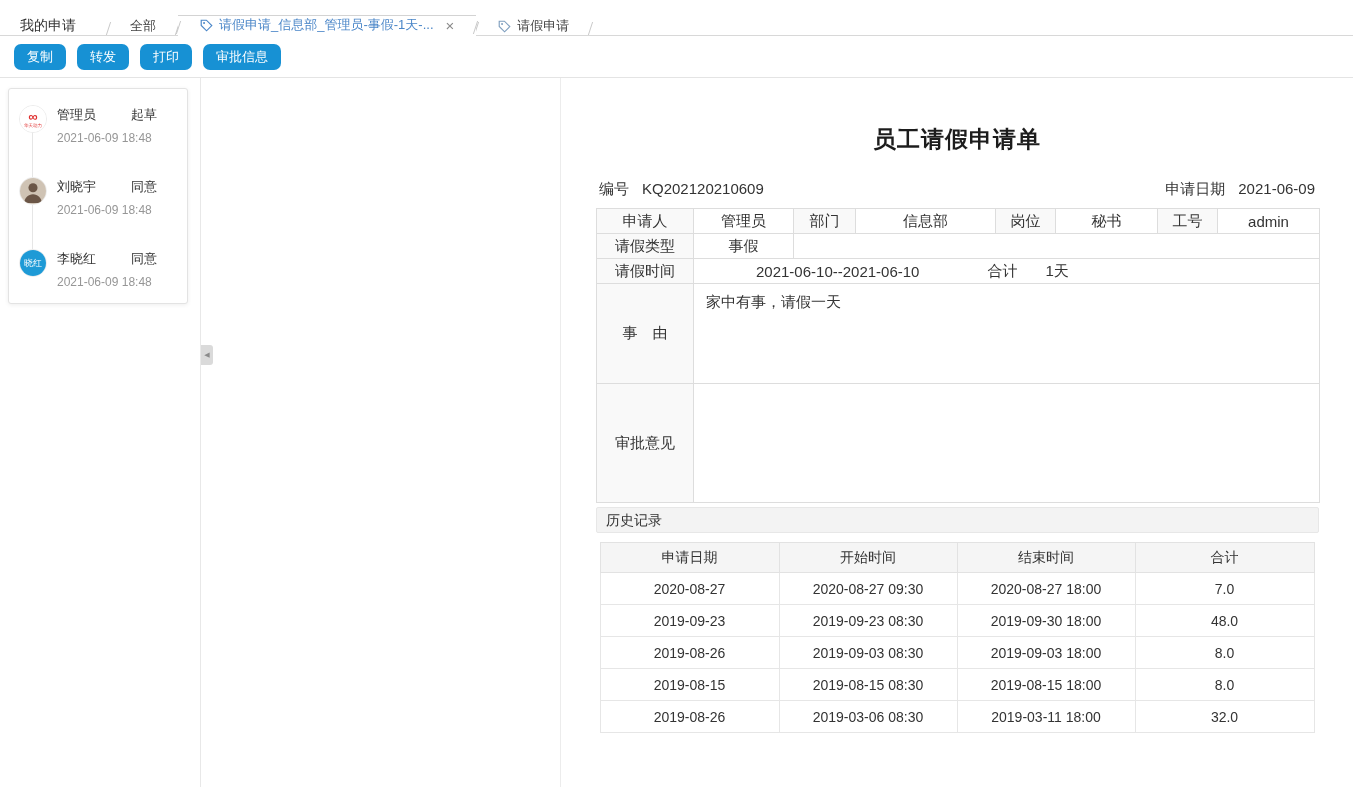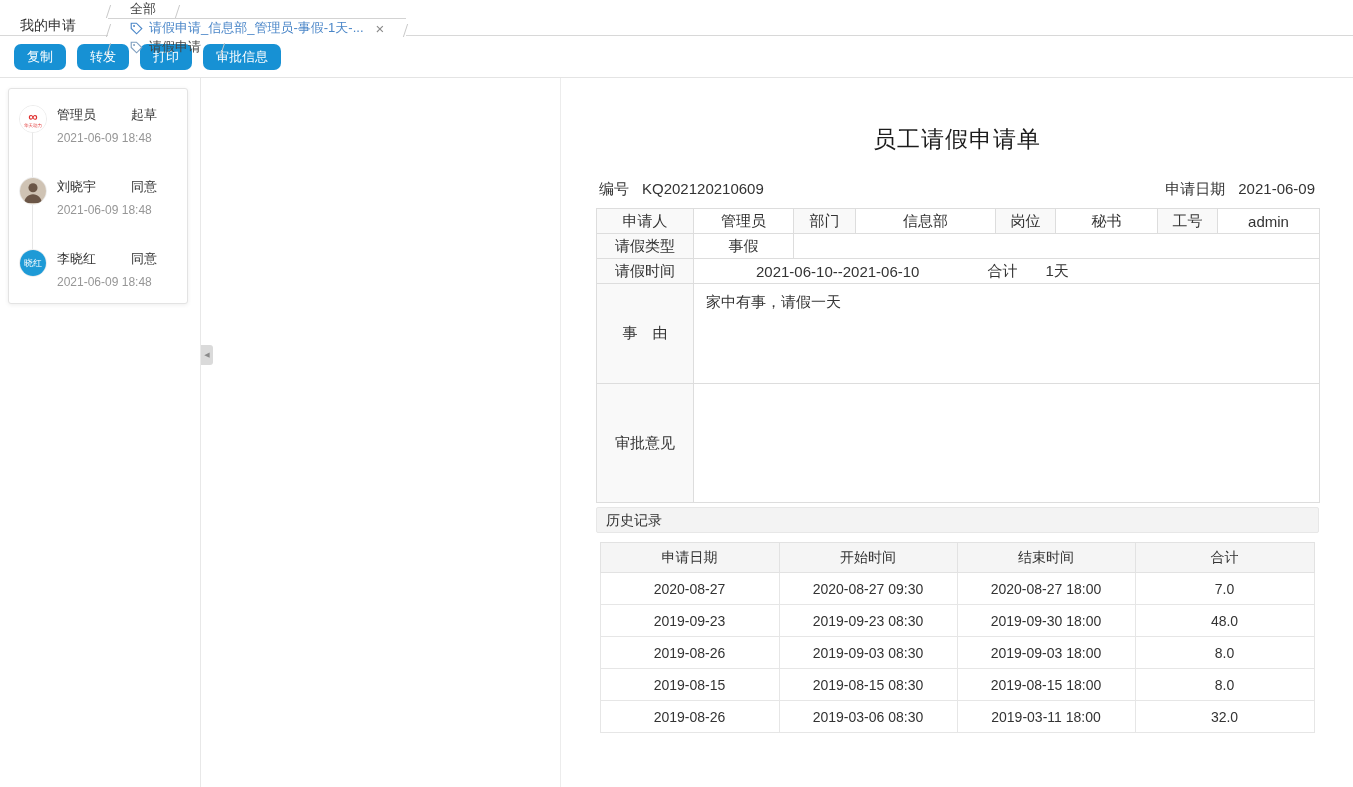--- a/index.html
+++ b/index.html
@@ -3,21 +3,21 @@
 <meta charset="utf-8">
 <style>
   * { margin:0; padding:0; box-sizing:border-box; }
   html,body { width:1353px; height:787px; overflow:hidden; background:#fff;
     font-family:"Liberation Sans","DejaVu Sans",sans-serif; }
 
   
   .tabbar { height:36px; background:#fff; border-bottom:1px solid #d8d8d8;
     display:flex; align-items:stretch; position:relative; z-index:5; }
   .panel-label { line-height:35px; padding:8px 22px 0 20px; font-size:14px; color:#333; }
-  .tab-strip { display:flex; align-items:flex-start; margin-left:10px;flex-direction:column; }
+  .tab-strip { display:flex; align-items:flex-end; margin-left:10px; }
   .tab { position:relative; display:flex; align-items:center; padding:0 22px;
     font-size:13px; color:#444; cursor:pointer; white-space:nowrap; }
   .tab::before, .tab::after { content:""; position:absolute; top:5px; bottom:0;
     width:1px; background:#c9c9c9; transform:skewX(-18deg); }
   .tab::before { left:0; } .tab::after { right:0; }
   .tab.active { color:#4a86c8; background:#fff; border-top:1px solid #d3d3d3;
     border-bottom:2px solid #fff; margin-bottom:-1px; z-index:2; }
   .tag-icon { margin-right:6px; color:#7f9fbf; flex:0 0 auto; }
   .tab.active .tag-icon { color:#4a86c8; }
   .tab-close { margin-left:12px; color:#8a8a8a; font-size:15px; line-height:1; }
@@ -55,21 +55,21 @@
   .tl-date { font-size:12px; color:#969696; margin-top:7px; }
 
   .collapse-handle { position:absolute; left:201px; top:267px; width:12px; height:20px;
     background:#dadada; color:#8b8b8b; font-size:7px; display:flex; align-items:center;
     justify-content:center; border-radius:0 3px 3px 0; cursor:pointer; z-index:3; }
 
   
   .doc-area { position:absolute; left:560px; top:0; right:0; bottom:0;
     border-left:1px solid #ececec; background:#fff; overflow:hidden; }
   .doc-inner { padding:0 35px; }
-  .form-title { text-align:center; font-size:23px; font-weight:400; color:#1c1c1c;
+  .form-title { text-align:center; font-size:23px; font-weight:700; color:#1c1c1c;
     margin-top:46px; letter-spacing:1px; }
   .meta-row { display:flex; justify-content:space-between; align-items:baseline;
     margin-top:25px; font-size:15px; color:#333; padding:0 3px; }
   .meta-row .val { margin-left:13px; }
 
   table.form-table { border-collapse:collapse; width:723px; margin-top:9px;
     table-layout:fixed; font-size:15px; color:#333; }
   .form-table td { border:1px solid #ddd; height:25px; padding:0 4px;
     text-align:center; overflow:hidden; }
   .form-table td.lbl { background:#f9f9f9; }

